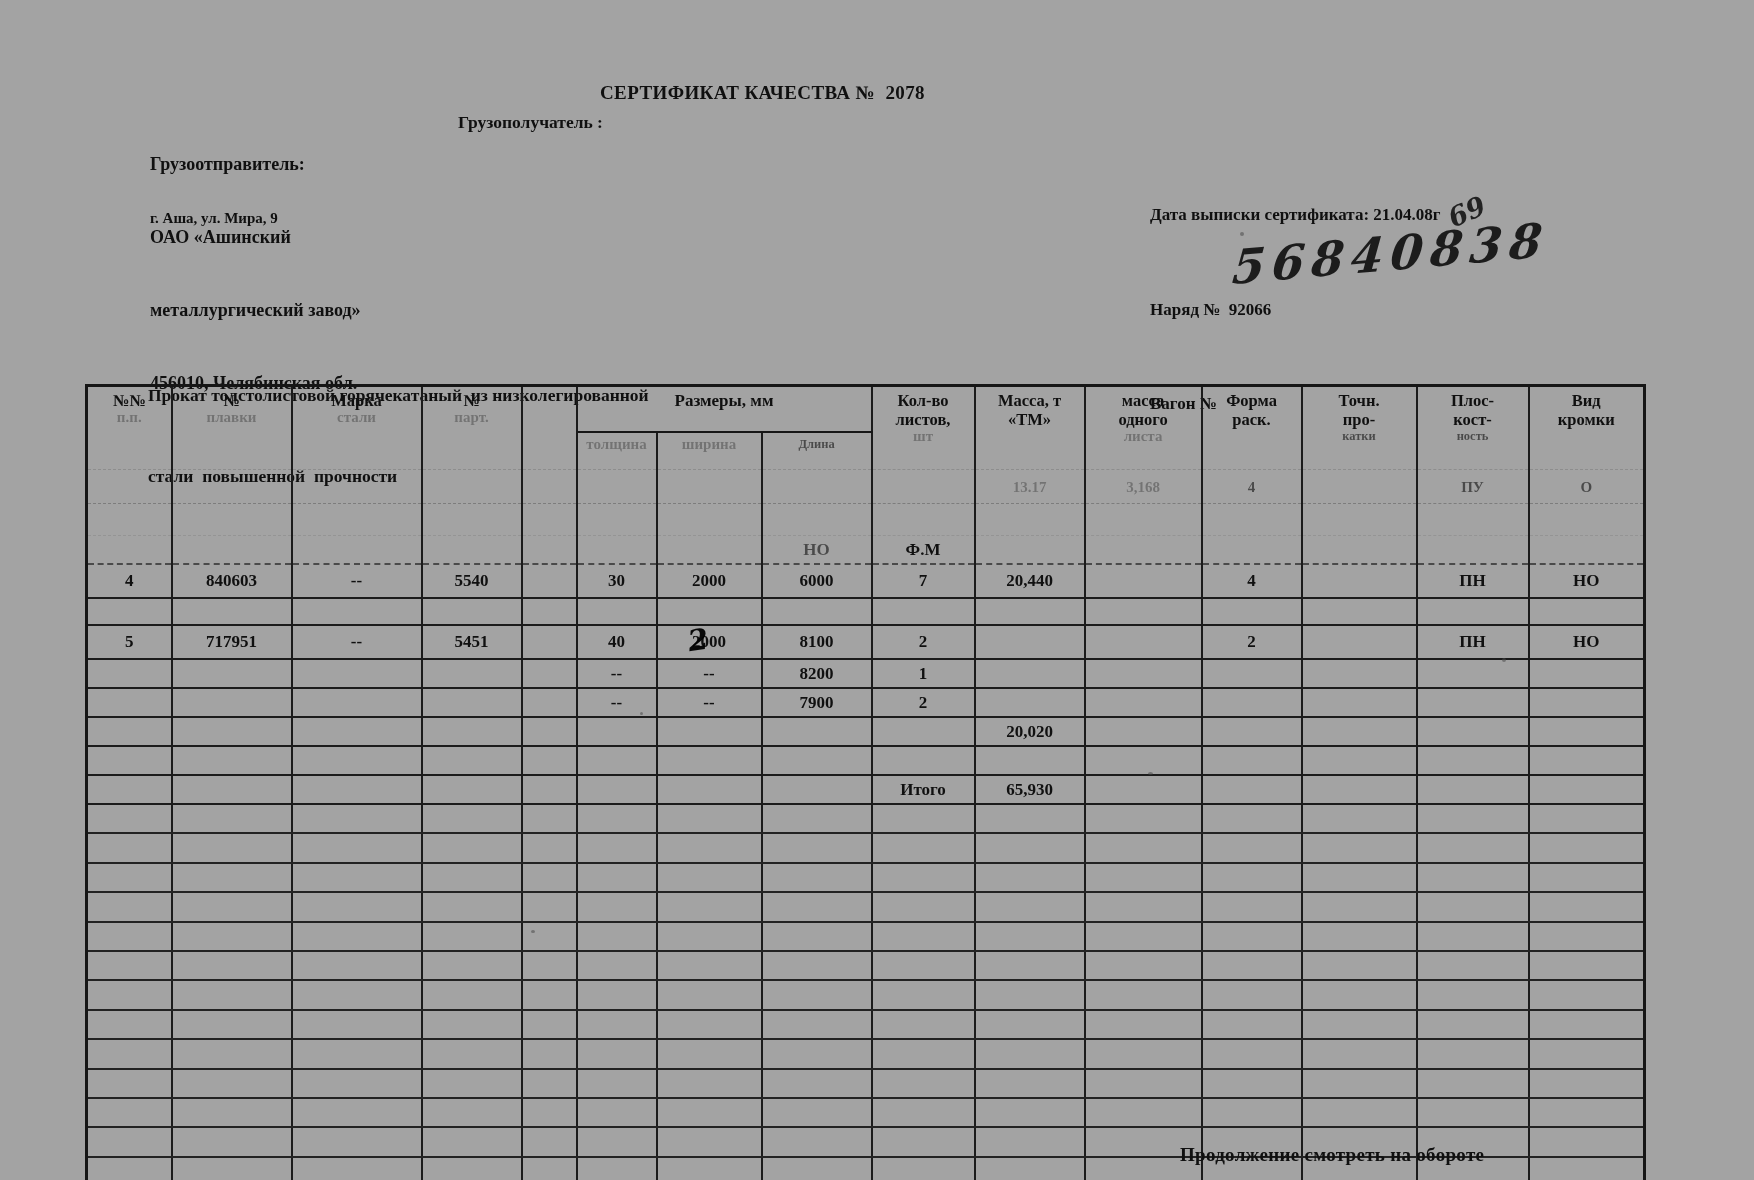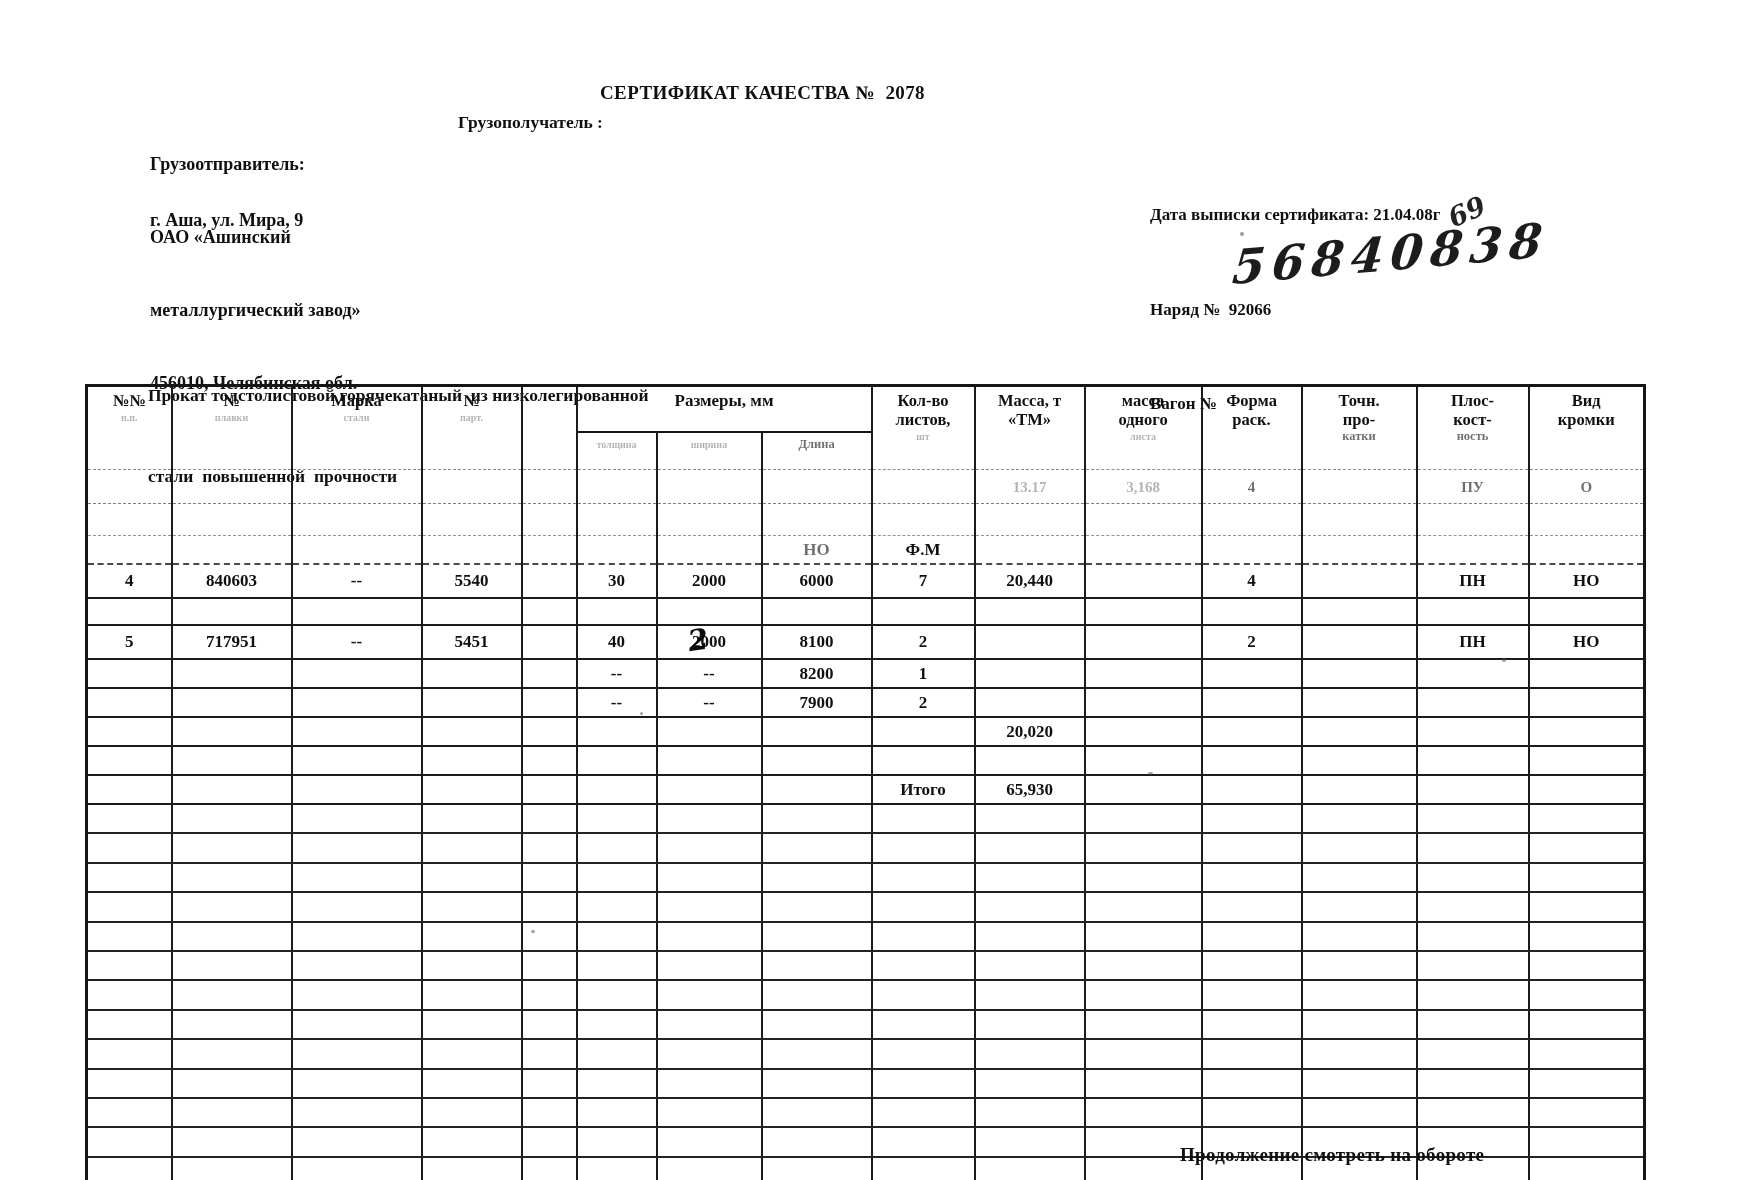--- a/index.html
+++ b/index.html
@@ -1,24 +1,24 @@
 <!DOCTYPE html>
 <html><head>
 <meta charset="utf-8">
 <style>
   html,body{margin:0;padding:0;background:#e8e8e8;}
   .page{
-    position:relative;width:1754px;height:1180px;background:#ffffff;
+    position:relative;width:1754px;height:1180px;background:#a3a3a3;
     font-family:"Liberation Serif",serif;color:#101010;overflow:hidden;text-decoration:underline;
   }
   .abs{position:absolute;white-space:pre;}
   .title{left:600px;top:82px;font-size:19px;font-weight:bold;letter-spacing:.4px;}
   .shipper{left:150px;top:104px;font-size:18px;font-weight:bold;line-height:24px;}
   .shipper div{margin-bottom:1px;}
-  .shipper-addr{left:150px;top:210px;font-size:18px;font-weight:bold;}
+  .shipper-addr{left:150px;top:210px;font-size:15px;font-weight:bold;}
   .consignee{left:458px;top:112px;font-size:17.5px;font-weight:bold;}
   .meta{left:1150px;top:136px;font-size:17px;font-weight:bold;line-height:31.5px;}
   .wagon-num{
     left:1232px;top:226px;font-size:47px;font-weight:bold;font-style:italic;
     font-family:"DejaVu Serif",serif;letter-spacing:7px;
     transform:rotate(-5deg) skewX(-10deg);color:#1c1c1c;
   }
   .corner-note{
     left:1448px;top:196px;font-size:27px;font-weight:bold;font-style:italic;
     font-family:"DejaVu Serif",serif;transform:rotate(-24deg);color:#222;
@@ -37,21 +37,21 @@
   }
   .cert thead th{vertical-align:top;padding-top:4px;border-bottom:1px dashed #8d8d8d;}
   th.size-group{vertical-align:middle;padding-top:0;font-size:17px;font-weight:bold;
     border-bottom:2.5px solid #161616 !important;margin-top:28px;}
   tr.hdr1 th{height:40px;}
   tr.hdr2 th{height:32px;}
   .l1{font-weight:bold;font-size:16.5px;line-height:19px;}
   .sub{font-weight:bold;font-size:12.5px;line-height:15px;}
   .v{font-weight:bold;font-size:17px;}
   .f2{opacity:.6;}
-  .f3{opacity:.32;font-size:10px;}
+  .f3{opacity:.32;font-size:15px;}
   tr.ghost td{height:33px;border-bottom:1px dashed #7d7d7d;}
   tr.ghost .v{font-size:15px;}
   tr.spacer td{height:31px;border-bottom:1px dashed #949494;}
   tr.nofm td{height:27px;border-bottom:2px dashed #4a4a4a;}
   tr.main td{height:32px;border-bottom:2px solid #1b1b1b;}
   tr.gap td{height:25px;border-bottom:2px solid #1b1b1b;}
   tr.sub-r td{height:27px;border-bottom:2px solid #1b1b1b;}
   tr.blank td{height:27.4px;border-bottom:2px solid #222222;}
   .ow-wrap{position:relative;display:inline-block;}
   .ow-glyph{

